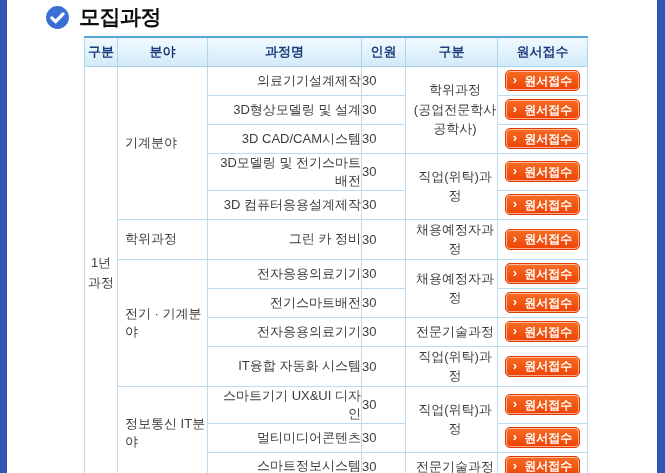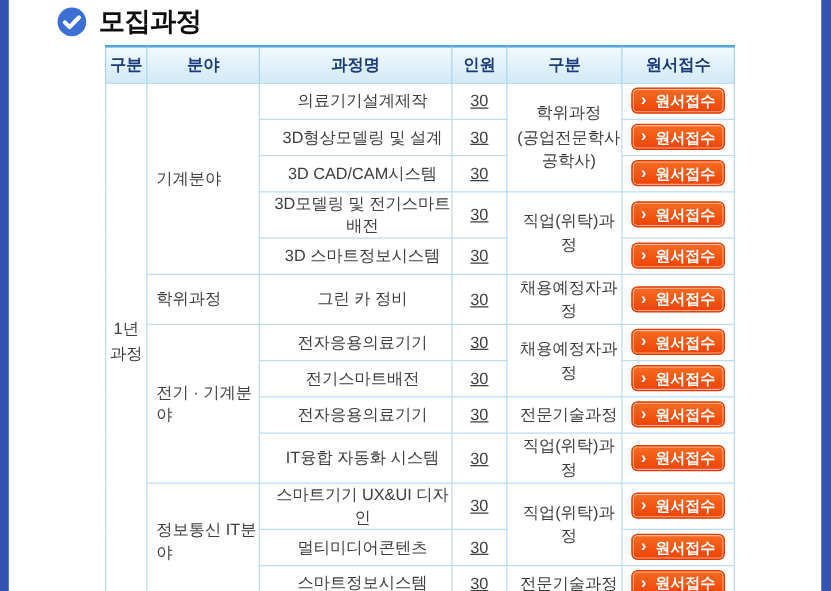--- a/index.html
+++ b/index.html
@@ -22,22 +22,22 @@
   table.courses th {
     height:29px; font-size:13px; font-weight:bold; color:#1c3b7a;
     background:linear-gradient(#f1f9fe,#d2eaf8);
     border:1px solid #abd4ee; border-top:2px solid #55a5da; text-align:center; }
   table.courses td {
     height:29px; font-size:13px; color:#3d3d3d;
     border:1px solid #bcdcf0; background:#ffffff; vertical-align:middle; }
 
   td.c-dur    { text-align:center; white-space:pre-line; line-height:1.55; color:#444; }
   td.c-field  { text-align:left; padding-left:7px;margin-left:20px; }
-  td.c-course { text-align:center; padding-left:11px; }
-  td.c-cap    { text-align:center;text-decoration:underline; }
+  td.c-course { text-align:right; padding-left:11px; }
+  td.c-cap    { text-align:left; }
   td.c-type   { text-align:center; padding-left:7px; white-space:pre-line; line-height:1.5; }
   td.c-apply  { text-align:center; }
 
   .apply-btn { display:inline-flex; align-items:center; justify-content:center; gap:7px;
     width:75px; height:21px; padding:0; cursor:pointer;
     background:linear-gradient(#f76c23,#ee4306); border:1px solid #dd3b00; border-radius:5px;
     box-shadow:inset 0 0 0 1px rgba(255,255,255,0.55);
     color:#ffffff; font-size:12px; font-weight:bold; font-family:inherit; line-height:1; }
   .apply-btn .arr { font-size:13px; font-weight:bold; transform:translateY(-1px); }
 </style>
@@ -111,21 +111,21 @@
         <tr>
           <td class="c-course">3D모델링 및 전기스마트배전</td>
           <td class="c-cap">30</td>
           <td class="c-type" rowspan="2">직업(위탁)과정</td>
           <td class="c-apply"><button class="apply-btn">
               <span class="arr">›</span>
               <span>원서접수</span>
             </button></td>
         </tr>
         <tr>
-          <td class="c-course">3D 스마트정보시스템</td>
+          <td class="c-course">3D 컴퓨터응용설계제작</td>
           <td class="c-cap">30</td>
           <td class="c-apply"><button class="apply-btn">
               <span class="arr">›</span>
               <span>원서접수</span>
             </button></td>
         </tr>
         <tr>
           <td class="c-field">학위과정</td>
           <td class="c-course">그린 카 정비</td>
           <td class="c-cap">30</td>

